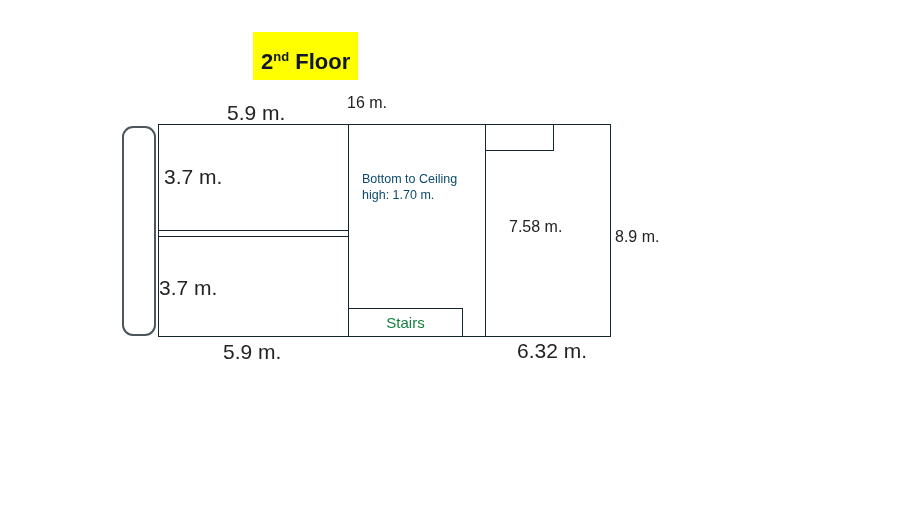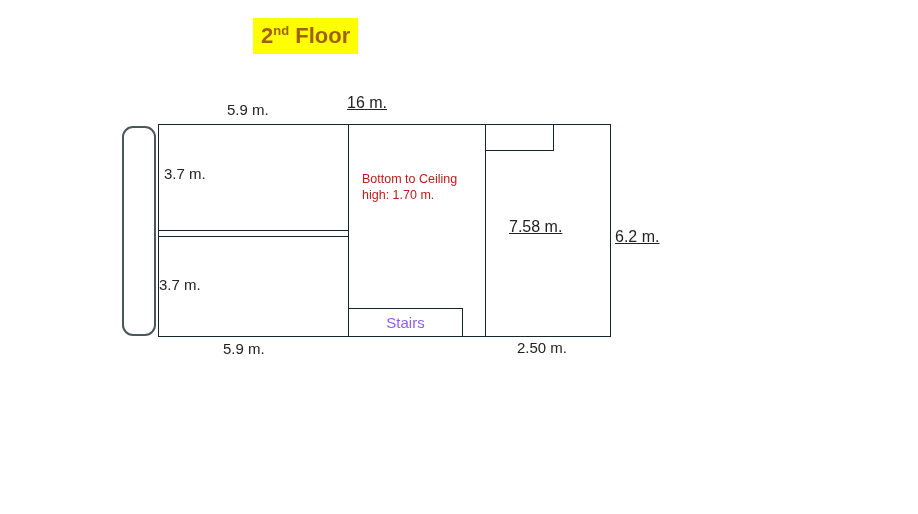--- a/index.html
+++ b/index.html
@@ -11,60 +11,60 @@
   #canvas{
     position:relative;
     width:918px;height:514px;
     background:#ffffff;
     font-family:"Liberation Sans", sans-serif;
     color:var(--text-color);
     overflow:hidden;
   }
   
   .title{
-    position:absolute;left:253px;top:18px;
+    position:absolute;left:253px;top:32px;
     background:var(--highlight);
-    padding:6px 8px 5px 8px;
-    font-size:22px;font-weight:bold;color:#a16207;
+    padding:18px 8px 5px 8px;
+    font-size:22px;font-weight:bold;color:#0f172a;
     line-height:1.1;white-space:nowrap;
   }
   .title sup{font-size:13px;font-weight:bold;}
   
   .rect{position:absolute;border:1.5px solid var(--line-color);box-sizing:border-box;background:transparent;}
   .vline{position:absolute;width:0;border-left:1.5px solid var(--line-color);}
   .hline{position:absolute;height:0;border-top:1.5px solid var(--line-color);}
   .pill{
     position:absolute;left:122px;top:126px;width:34px;height:210px;
     border:2px solid #4d565b;border-radius:11px;box-sizing:border-box;
   }
   #outer-wall{left:158px;top:124px;width:453px;height:213px;}
   #divider-a{left:348px;top:124px;height:213px;}
   #divider-b{left:485px;top:124px;height:213px;}
   #room-split-upper{left:158px;top:230px;width:190px;}
   #room-split-lower{left:158px;top:236px;width:190px;}
   #notch{left:485px;top:124px;width:69px;height:27px;}
   #stairs-box{
     left:348px;top:308px;width:115px;height:29px;
     display:flex;align-items:center;justify-content:center;
-    font-size:15px;color:#8b5cf6;
+    font-size:15px;color:#15803d;
   }
   
-  .label{position:absolute;font-size:15px;white-space:nowrap;color:var(--text-color);}
-  .label.big{font-size:16px;text-decoration:underline;}
+  .label{position:absolute;font-size:21px;white-space:nowrap;color:var(--text-color);}
+  .label.big{font-size:16px;}
   #lbl-top-59{left:227px;top:101px;}
   #lbl-16{left:347px;top:94px;}
   #lbl-room1{left:164px;top:165px;}
   #lbl-room2{left:159px;top:276px;}
   #lbl-758{left:489px;top:218px;margin-left:20px;}
   #lbl-75{left:615px;top:228px;}
   #lbl-bottom-59{left:223px;top:340px;}
   #lbl-458{left:517px;top:339px;}
   #ceiling-note{
     position:absolute;left:362px;top:171px;
-    font-size:12.5px;line-height:16px;color:#b91c1c;
+    font-size:12.5px;line-height:16px;color:#0c4a6e;
   }
 </style>
 </head>
 <body>
 
 <div id="canvas">
 
   <div class="title">
     <span>2</span><sup>nd</sup><span> Floor</span>
   </div>
@@ -80,22 +80,22 @@
 
   <div class="rect" id="stairs-box">
     <span>Stairs</span>
   </div>
 
   <div class="label" id="lbl-top-59">5.9 m.</div>
   <div class="label big" id="lbl-16">16 m.</div>
   <div class="label" id="lbl-room1">3.7 m.</div>
   <div class="label" id="lbl-room2">3.7 m.</div>
   <div class="label big" id="lbl-758">7.58 m.</div>
-  <div class="label big" id="lbl-75">6.2 m.</div>
+  <div class="label big" id="lbl-75">8.9 m.</div>
   <div class="label" id="lbl-bottom-59">5.9 m.</div>
-  <div class="label" id="lbl-458">2.50 m.</div>
+  <div class="label" id="lbl-458">6.32 m.</div>
 
   <div id="ceiling-note">
     <div>Bottom to Ceiling</div>
     <div>high: 1.70 m.</div>
   </div>
 
 </div>
 
 </body></html>

